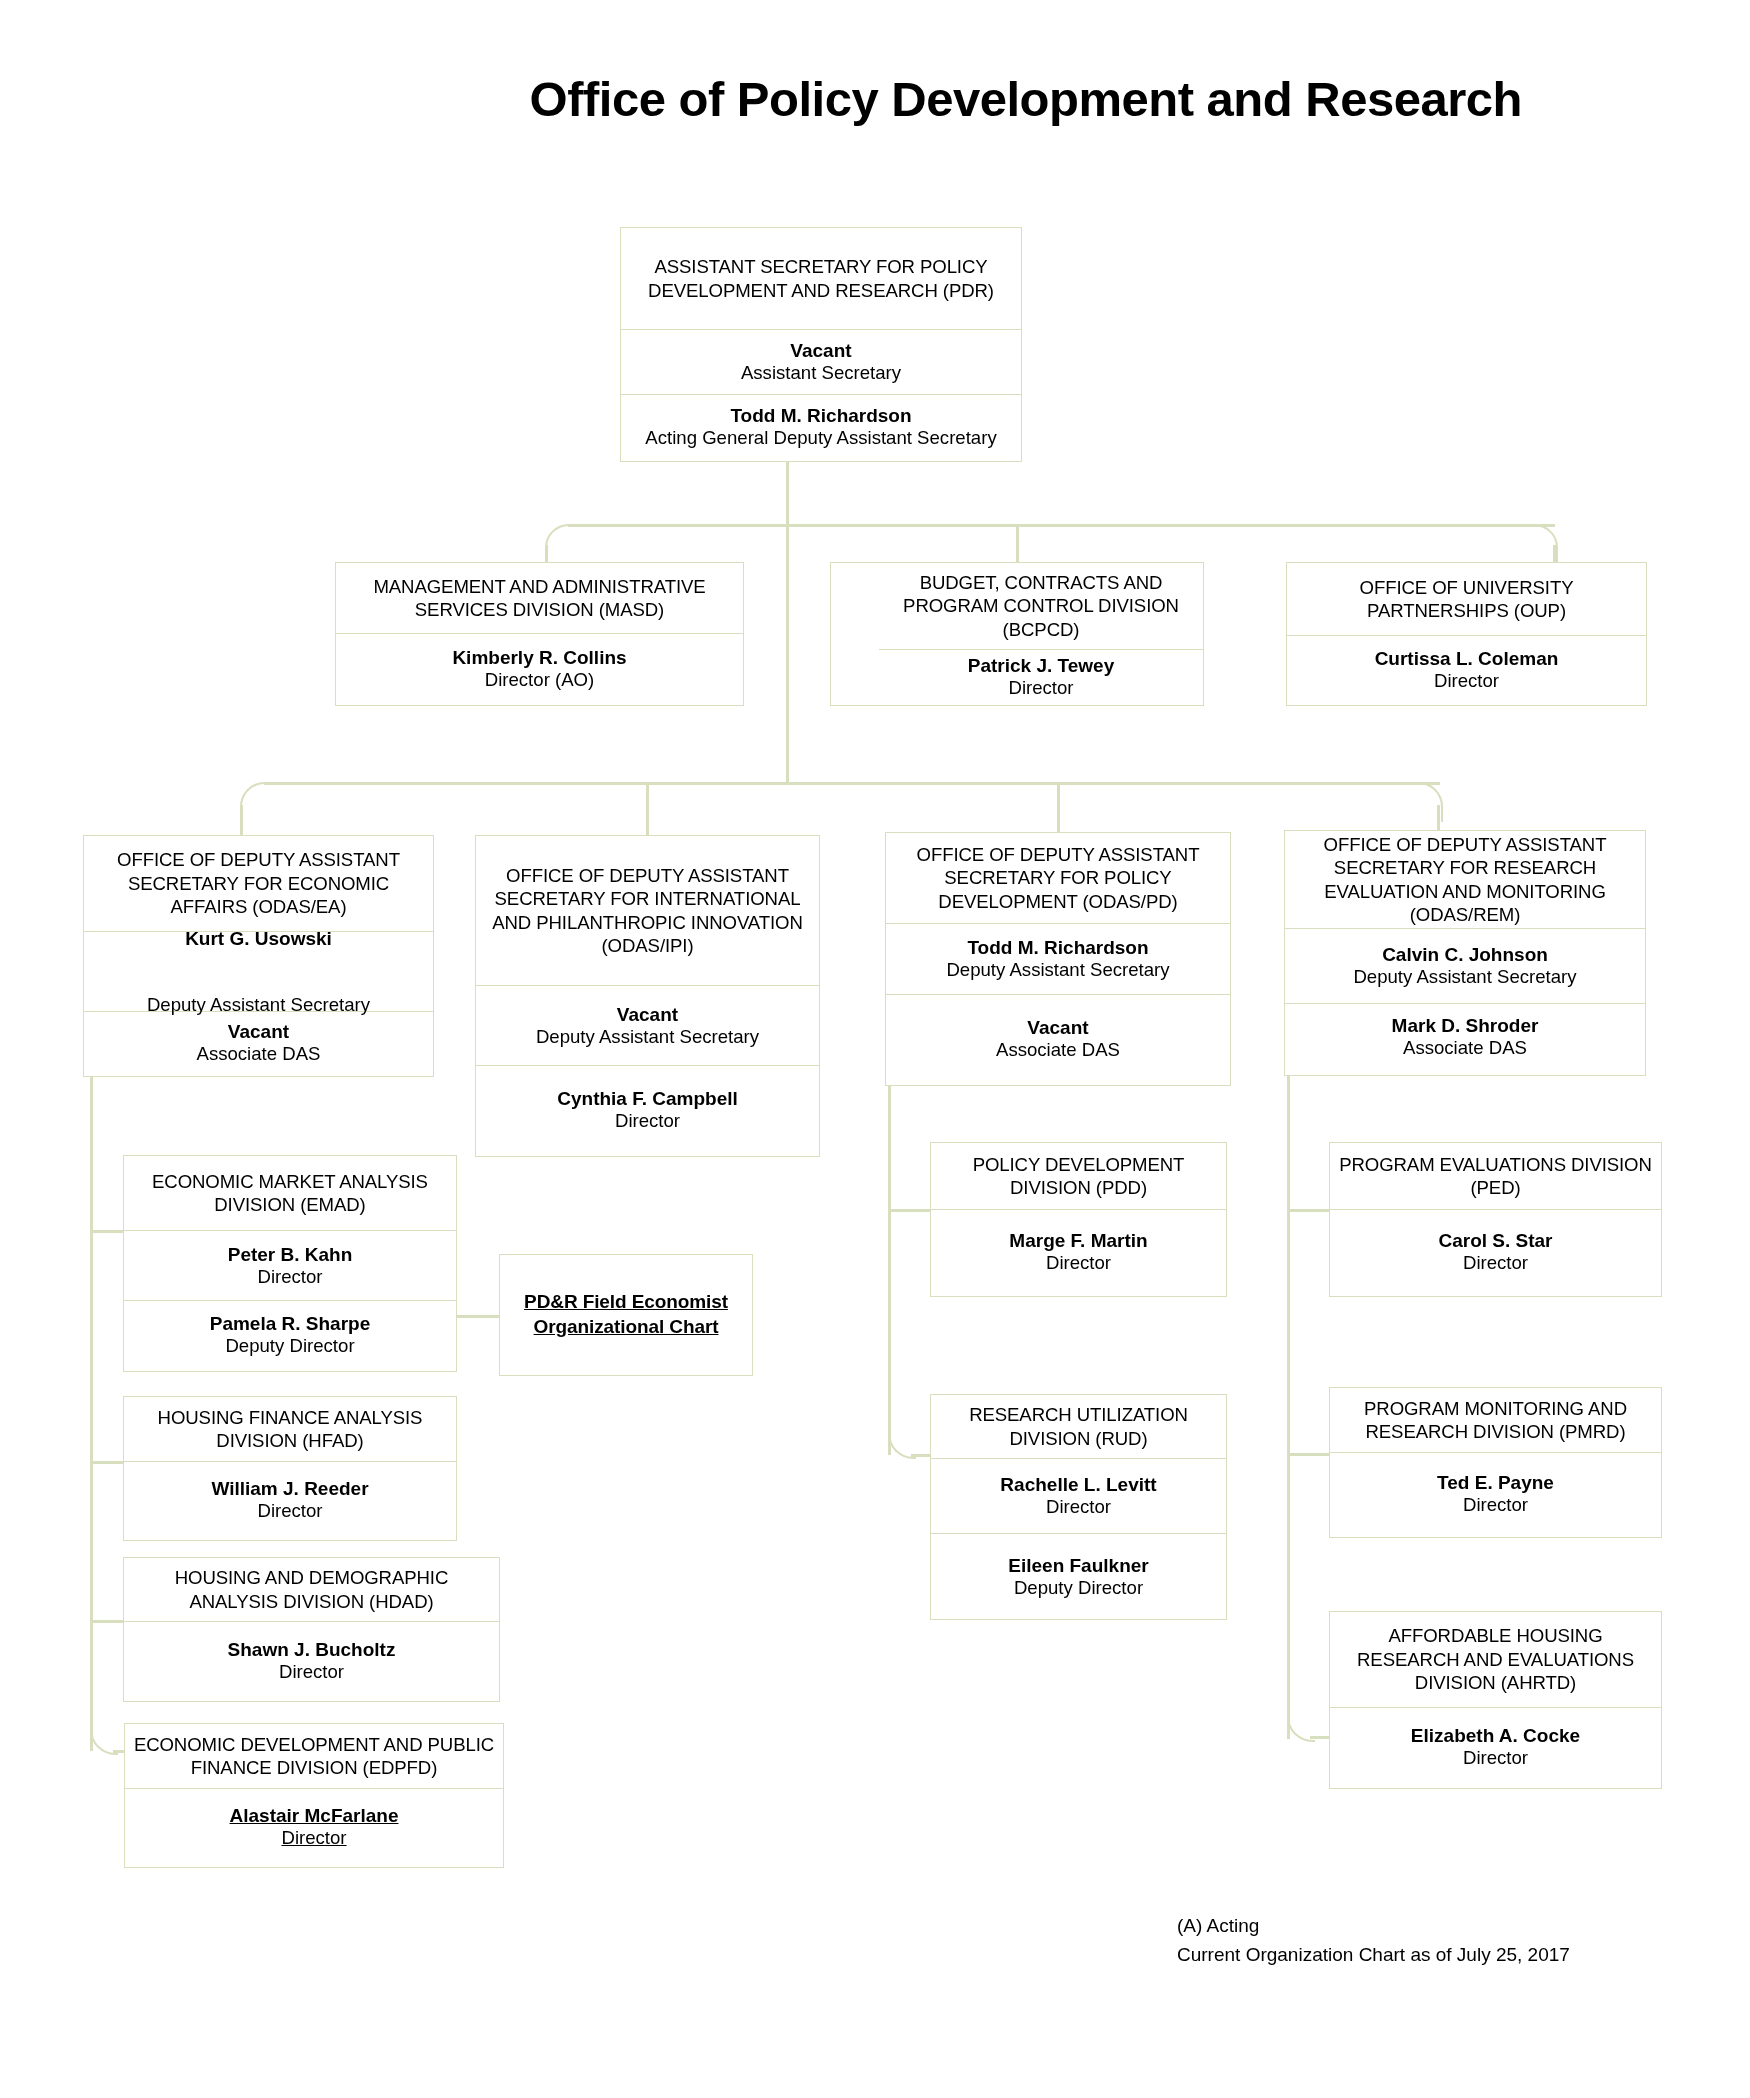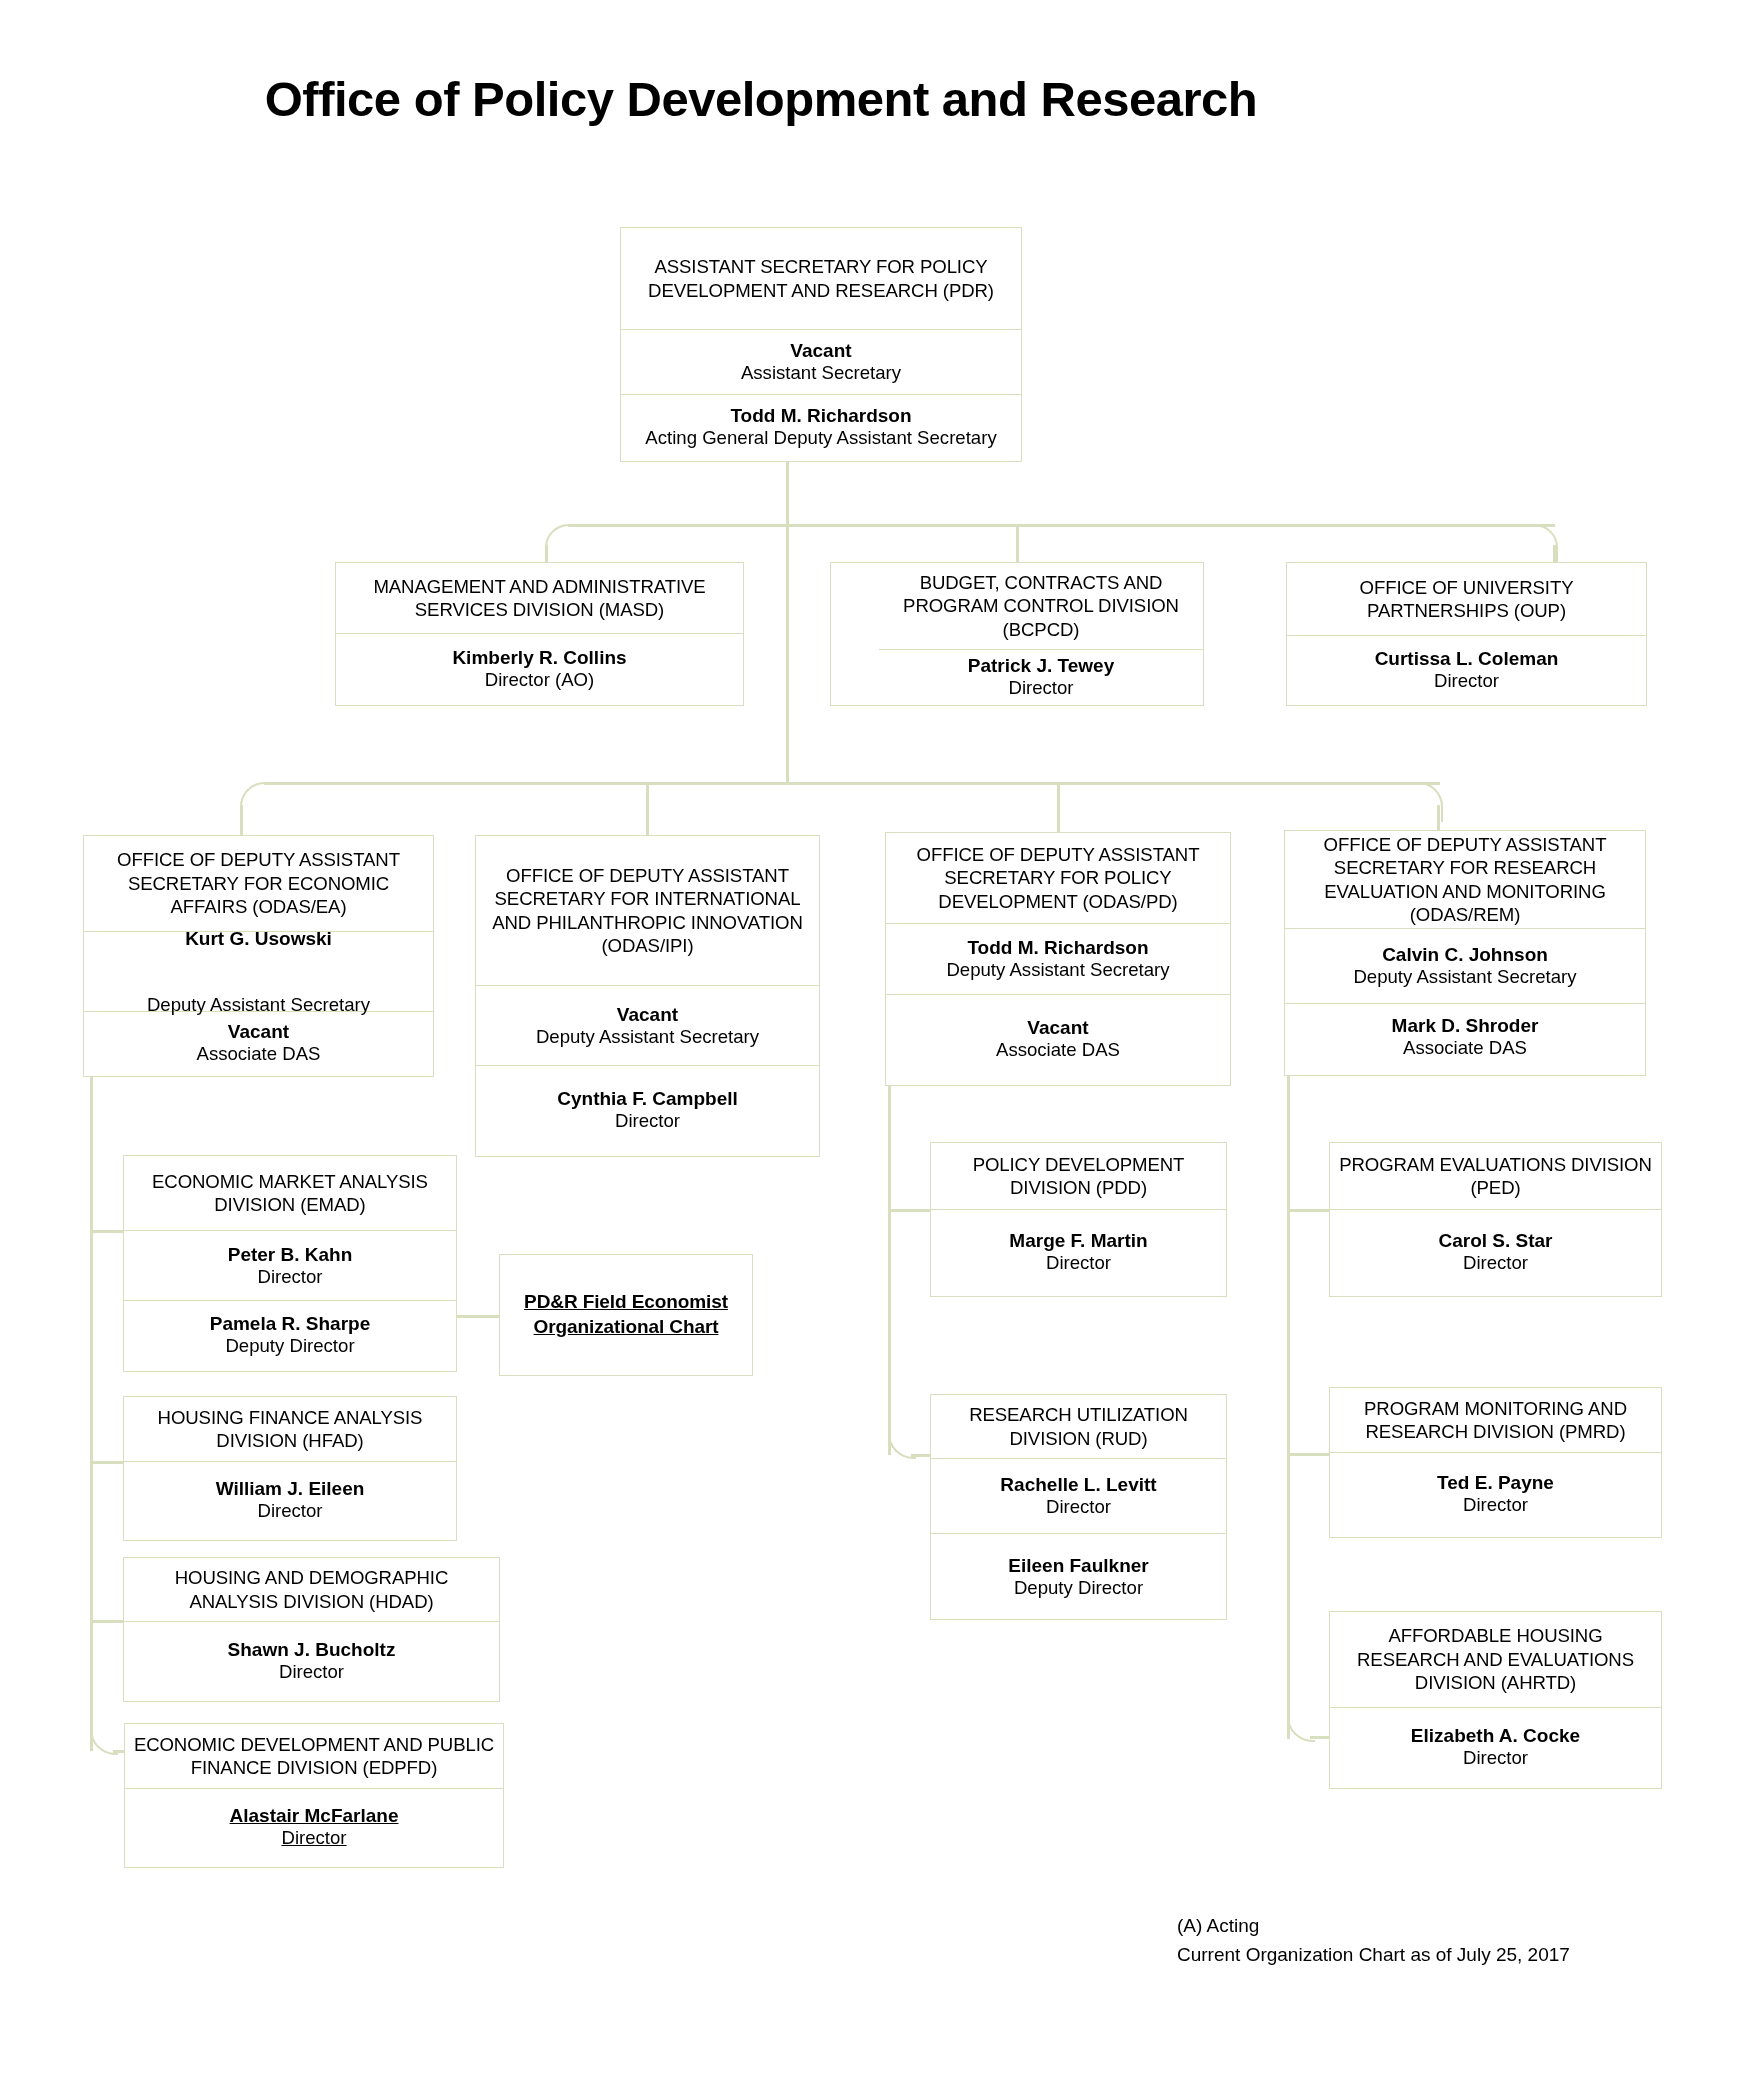--- a/index.html
+++ b/index.html
@@ -19,21 +19,21 @@
     background: #ffffff;
     overflow: hidden;
   }
 
   
   #chart-title {
     position: absolute;
     left: 0;
     top: 71px;
     width: 1522px;
-    text-align: center;
+    text-align: right;
     font-size: 49px;
     font-weight: bold;
     font-stretch: condensed;
     letter-spacing: -0.5px;
     color: #000000;
   }
 
   
   .box {
     position: absolute;
@@ -273,21 +273,21 @@
       <div class="linkbox">PD&amp;R Field Economist</div>
       <div class="linkbox">Organizational Chart</div>
     </div>
   </div>
 
   <div class="box" style="left:123px; top:1396px; width:334px; height:145px;">
     <div class="cell" style="height:65px;">
       <span class="unit-title">HOUSING FINANCE ANALYSIS DIVISION (HFAD)</span>
     </div>
     <div class="cell" style="height:76px;">
-      <span class="person">William J. Eileen</span>
+      <span class="person">William J. Reeder</span>
       <span class="role">Director</span>
     </div>
   </div>
 
   <div class="box" style="left:123px; top:1557px; width:377px; height:145px;">
     <div class="cell" style="height:64px;">
       <span class="unit-title">HOUSING AND DEMOGRAPHIC ANALYSIS DIVISION (HDAD)</span>
     </div>
     <div class="cell" style="height:78px;">
       <span class="person">Shawn J. Bucholtz</span>

